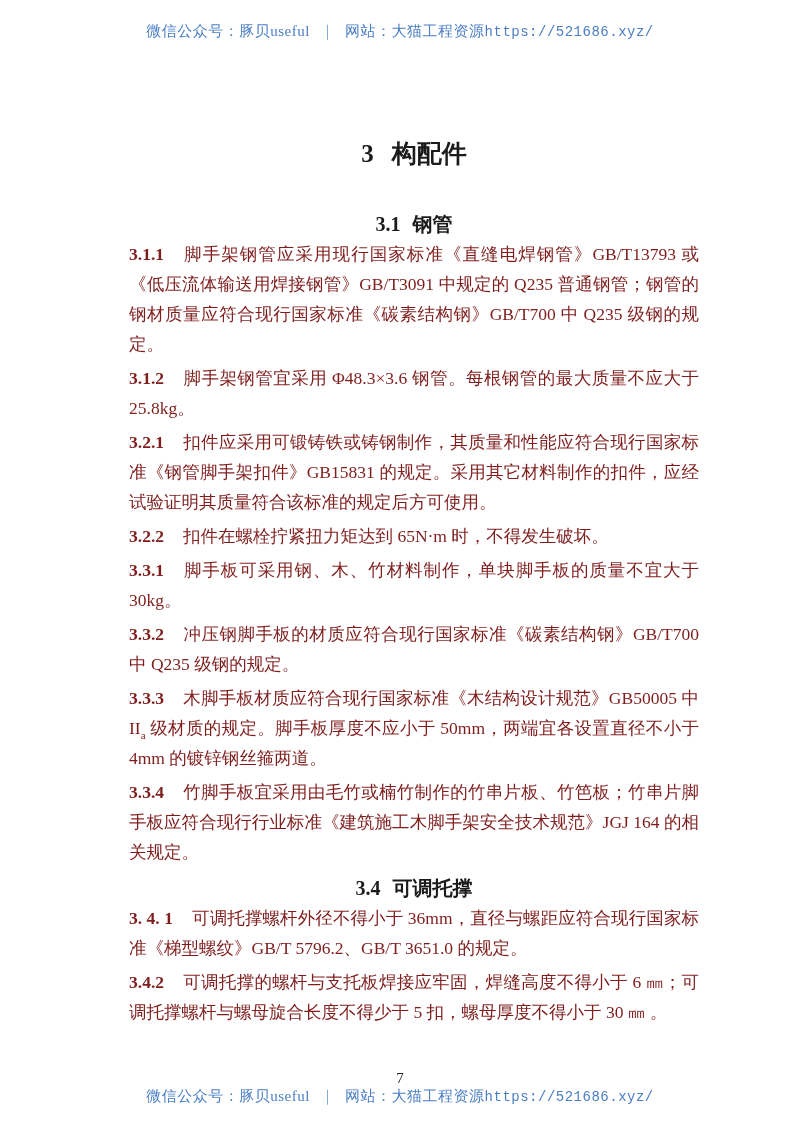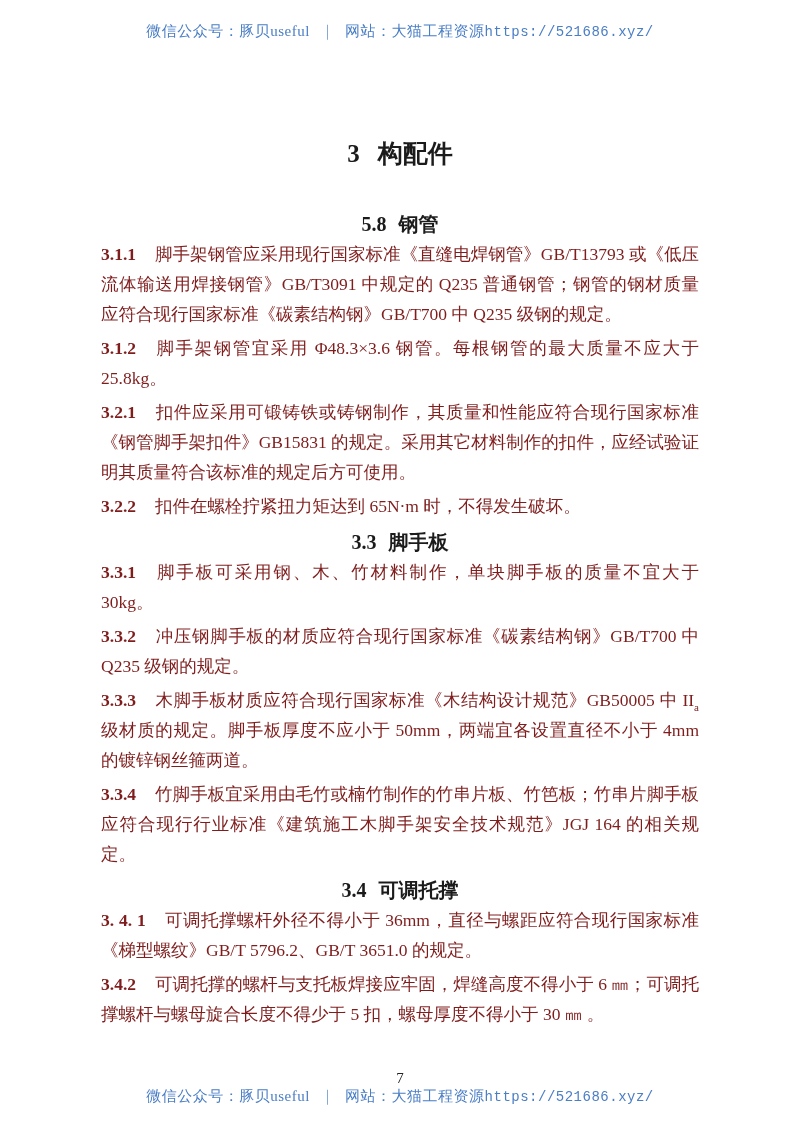--- a/index.html
+++ b/index.html
@@ -22,21 +22,21 @@
     color: #4a7ec5;
     white-space: nowrap;
   }
   .page-header { position: absolute; top: 22px; left: 0; right: 0; }
   .promo .sep { margin: 0 10px; color: #7aa3d6; }
   .promo .url { font-family: "Liberation Mono", "DejaVu Sans Mono", monospace; font-size: 14px; }
   .page-footer { position: absolute; bottom: 25px; left: 0; right: 0; text-align: center; }
   .page-num { font-size: 15px; color: #222222; line-height: 17px; }
   .page-footer .promo { line-height: 19px; }
   
-  .content { padding: 138px 101px 0 101px; }
+  .content { padding: 138px 101px 0 101px; margin-left: 28px; }
   .chapter-title {
     text-align: center;
     line-height: 30px;
     font-size: 25px;
     font-weight: bold;
   }
   .chapter-title .h-num { font-family: "Liberation Serif", "DejaVu Serif", serif; }
   .chapter-title .h-label { margin-left: 18px; font-family: "Liberation Sans", "DejaVu Sans", sans-serif; }
   .section-heading {
     text-align: center;
@@ -70,32 +70,31 @@
 <div class="page">
 
   <div class="page-header promo">
     <span>微信公众号：豚贝useful</span><span class="sep">｜</span><span>网站：大猫工程资源</span><span class="url">https://521686.xyz/</span>
   </div>
 
   <div class="content">
 
     <h1 class="chapter-title"><span class="h-num">3</span><span class="h-label">构配件</span></h1>
 
-    <h2 class="section-heading first"><span class="h-num">5.8</span><span class="h-label">钢管</span></h2>
+    <h2 class="section-heading first"><span class="h-num">3.1</span><span class="h-label">钢管</span></h2>
 
     <p class="clause"><span class="num">3.1.1</span><span>脚手架钢管应采用现行国家标准《直缝电焊钢管》GB/T13793 或《低压流体输送用焊接钢管》GB/T3091 中规定的 Q235 普通钢管；钢管的钢材质量应符合现行国家标准《碳素结构钢》GB/T700 中 Q235 级钢的规定。</span></p>
 
     <p class="clause"><span class="num">3.1.2</span><span>脚手架钢管宜采用 Φ48.3×3.6 钢管。每根钢管的最大质量不应大于 25.8kg。</span></p>
 
 
     <p class="clause"><span class="num">3.2.1</span><span>扣件应采用可锻铸铁或铸钢制作，其质量和性能应符合现行国家标准《钢管脚手架扣件》GB15831 的规定。采用其它材料制作的扣件，应经试验证明其质量符合该标准的规定后方可使用。</span></p>
 
     <p class="clause"><span class="num">3.2.2</span><span>扣件在螺栓拧紧扭力矩达到 65N·m 时，不得发生破坏。</span></p>
 
-    <h2 class="section-heading"><span class="h-num">3.3</span><span class="h-label">脚手板</span></h2>
 
     <p class="clause"><span class="num">3.3.1</span><span>脚手板可采用钢、木、竹材料制作，单块脚手板的质量不宜大于 30kg。</span></p>
 
     <p class="clause"><span class="num">3.3.2</span><span>冲压钢脚手板的材质应符合现行国家标准《碳素结构钢》GB/T700 中 Q235 级钢的规定。</span></p>
 
     <p class="clause"><span class="num">3.3.3</span><span>木脚手板材质应符合现行国家标准《木结构设计规范》GB50005 中 II</span><sub>a</sub><span> 级材质的规定。脚手板厚度不应小于 50mm，两端宜各设置直径不小于 4mm 的镀锌钢丝箍两道。</span></p>
 
     <p class="clause"><span class="num">3.3.4</span><span>竹脚手板宜采用由毛竹或楠竹制作的竹串片板、竹笆板；竹串片脚手板应符合现行行业标准《建筑施工木脚手架安全技术规范》JGJ 164 的相关规定。</span></p>
 
     <h2 class="section-heading"><span class="h-num">3.4</span><span class="h-label">可调托撑</span></h2>

